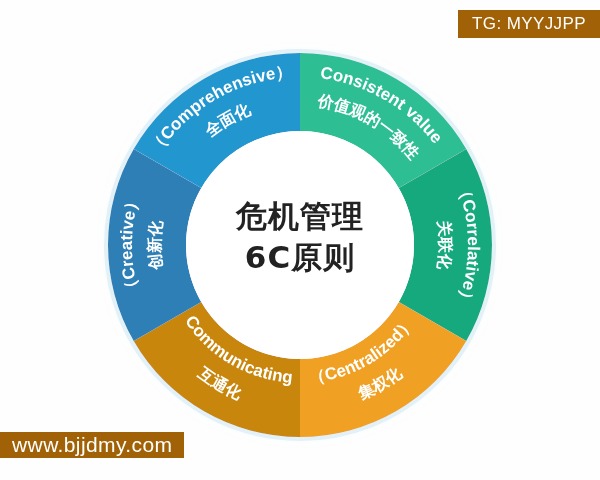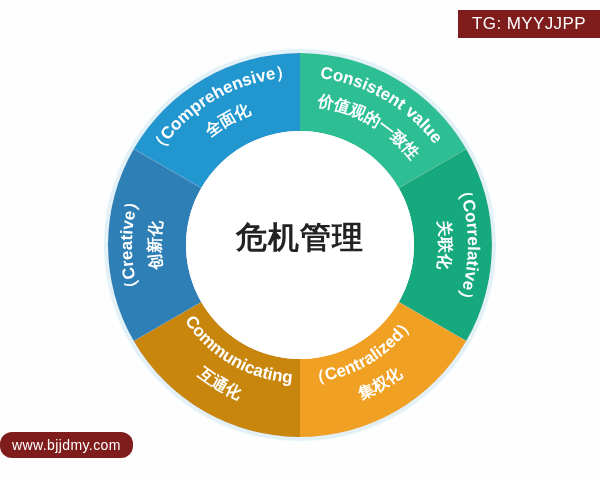--- a/index.html
+++ b/index.html
@@ -12,43 +12,42 @@
     height: 480px;
     position: relative;
     overflow: hidden;
     font-family: "Liberation Sans", "DejaVu Sans", sans-serif;
     background: #fefefe;
   }
 
   
   .watermark {
     position: absolute;
-    background: #7f1d1d;
+    background: #a16207;
     color: #ffffff;
     font-family: "Liberation Sans", "DejaVu Sans", sans-serif;
     letter-spacing: 0.4px;
     white-space: nowrap;
     display: flex;
     align-items: center;
     justify-content: center;
   }
   #watermark-top-right {
     right: 0;
     top: 10px;
     height: 28px;
     padding: 0 14px;
     font-size: 17px;
   }
   #watermark-bottom-left {
     left: 0;
     bottom: 22px;
     height: 26px;
     padding: 0 12px;
-    font-size: 14px;
-    border-radius: 12px;
+    font-size: 21px;
   }
 
   
   #donut-chart {
     position: absolute;
     left: 105px;
     top: 50px;
     width: 390px;
     height: 390px;
   }
@@ -149,16 +148,17 @@
         <text class="seg-label-en" font-size="17"><textPath xlink:href="#tp-en-4" href="#tp-en-4" startOffset="50%" text-anchor="middle">（Creative）</textPath></text>
         <text class="seg-label-zh" font-size="16"><textPath xlink:href="#tp-zh-4" href="#tp-zh-4" startOffset="50%" text-anchor="middle">创新化</textPath></text>
         <text class="seg-label-en" font-size="17"><textPath xlink:href="#tp-en-5" href="#tp-en-5" startOffset="50%" text-anchor="middle">（Comprehensive）</textPath></text>
         <text class="seg-label-zh" font-size="16"><textPath xlink:href="#tp-zh-5" href="#tp-zh-5" startOffset="50%" text-anchor="middle">全面化</textPath></text>
       </g>
   </svg>
 </div>
 
 <div id="center-text">
   <div class="center-line">危机管理</div>
+  <div class="center-line">6C原则</div>
 </div>
 
 <div class="watermark" id="watermark-top-right">TG: MYYJJPP</div>
 <div class="watermark" id="watermark-bottom-left">www.bjjdmy.com</div>
 
 </body></html>

